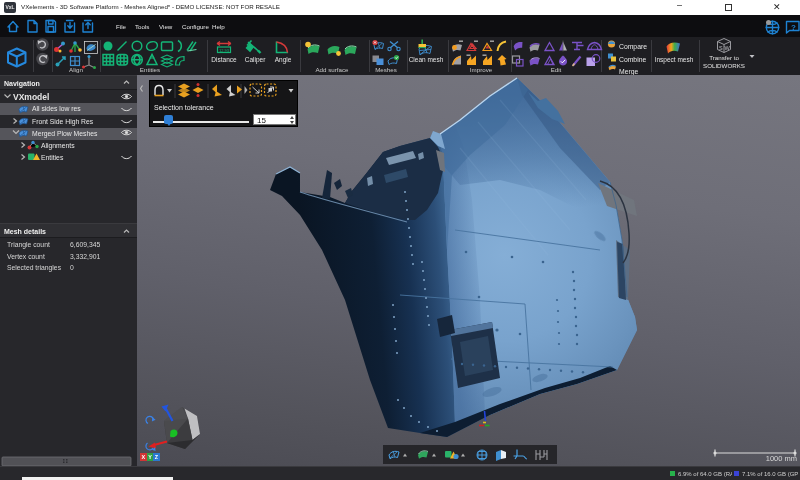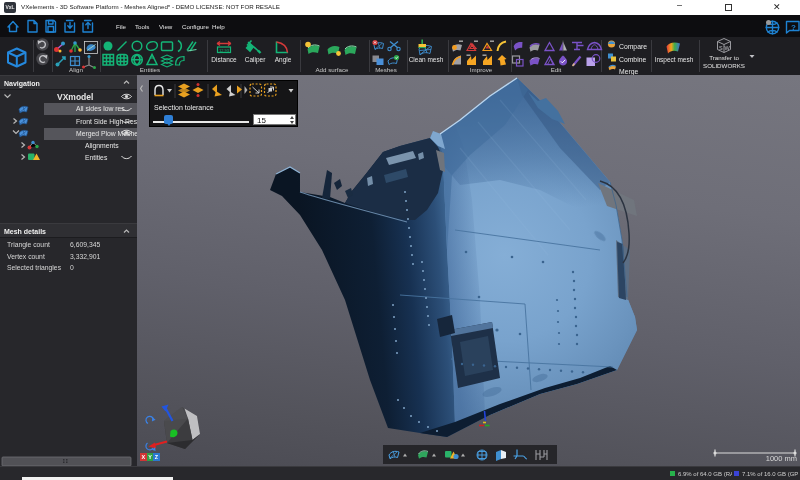--- a/index.html
+++ b/index.html
@@ -18,21 +18,21 @@
   
   #ribbon{left:0;top:37px;width:800px;height:38px;background:#1e1e22;border-bottom:1px solid #121215;}
   .sep{position:absolute;top:3px;width:1px;height:32px;background:#3a3a3f;}
   .glabel{position:absolute;top:29px;font-size:6.2px;color:#c9c9c9;text-align:center;}
   .clabel{position:absolute;top:19px;font-size:6.5px;color:#e3e3e3;text-align:center;}
   
   #sidebar{left:0;top:75px;width:137px;height:391px;background:#27272b;border-right:1px solid #151517;}
   .shead{position:absolute;left:0;width:137px;height:15px;background:#2f2f33;
     border-top:1px solid #3a3a3e;border-bottom:1px solid #1c1c1f;
     font-size:7px;font-weight:bold;color:#f0f0f0;line-height:15px;padding-left:4px;box-sizing:border-box;}
-  .trow{position:absolute;left:0;width:137px;height:12px;font-size:6.8px;color:#e6e6e6;line-height:12px;margin-left:44px;}
+  .trow{position:absolute;left:0;width:137px;height:12px;font-size:6.8px;color:#e6e6e6;line-height:12px;}
   .hl{background:#55555b;}
   .drow{position:absolute;font-size:6.8px;color:#d6d6d6;}
   
   #viewport{left:137px;top:75px;width:663px;height:391px;
     background:linear-gradient(188deg,#76767f 0%,#6e6e78 30%,#60606a 60%,#53535b 85%,#4b4b53 100%);}
   
   #statusbar{left:0;top:466px;width:800px;height:14px;background:#28282c;border-top:1px solid #3a3a3e;}
   #statusbar .st{top:4px;font-size:6px;color:#cfcfcf;white-space:nowrap;}
 </style>
 </head>

